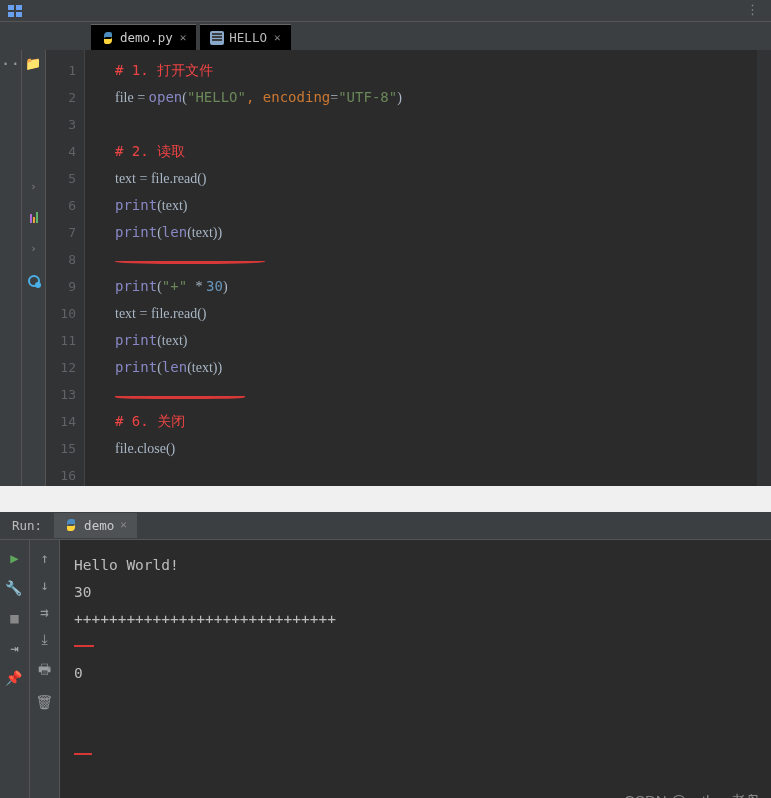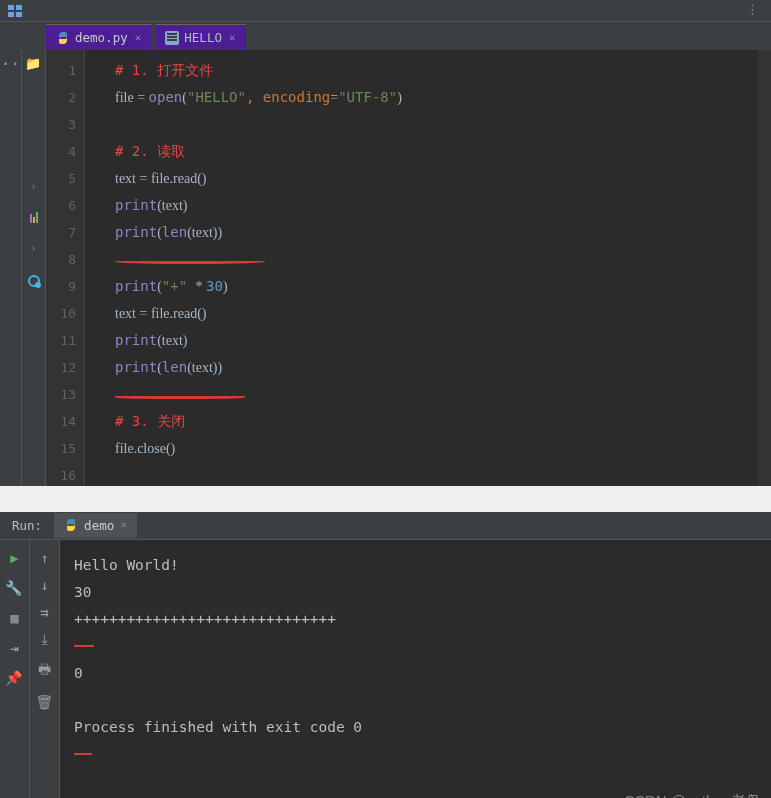--- a/index.html
+++ b/index.html
@@ -35,30 +35,31 @@
       height: 28px;
       display: flex;
       align-items: flex-end;
       padding-left: 46px;
     }
     .editor-tab {
       display: flex;
       align-items: center;
       gap: 5px;
       padding: 5px 10px;
-      background: #4c1d95;
+      background: #000000;
       border-top: 1px solid #666;
       color: #bbb;
       font-size: 12.5px;
       margin-right: 4px;
       cursor: pointer;
     }
     .editor-tab.active {
-      background: #4c1d95;
+      background: #000000;
       color: #ccc;
+      margin-left: 45px;
     }
     .editor-tab .close {
       color: #888;
       font-size: 11px;
       margin-left: 2px;
     }
     .file-icon-py {
       display:inline-block;
       width:14px; height:14px;
     }
@@ -323,21 +324,21 @@
 <span class="c-comment"># 2. 读取</span>
 <span class="c-ident">text </span><span class="c-ident">= </span><span class="c-ident">file.read()</span>
 <span class="c-builtin">print</span><span class="c-ident">(text)</span>
 <span class="c-builtin">print</span><span class="c-ident">(</span><span class="c-builtin">len</span><span class="c-ident">(text))</span>
 
 <span class="c-builtin">print</span><span class="c-ident">(</span><span class="c-str">"+"</span><span> </span><span class="c-ident">* </span><span class="c-num">30</span><span class="c-ident">)</span>
 <span class="c-ident">text </span><span class="c-ident">= </span><span class="c-ident">file.read()</span>
 <span class="c-builtin">print</span><span class="c-ident">(text)</span>
 <span class="c-builtin">print</span><span class="c-ident">(</span><span class="c-builtin">len</span><span class="c-ident">(text))</span>
 
-<span class="c-comment"># 3. 关闭</span>
+<span class="c-comment"># 6. 关闭</span>
 <span class="c-ident">file.close()</span>
 <div class="underline1"></div>
 <div class="underline2"></div>
 </div>
   <div class="mark-strip"></div>
 </div>
 
 <div class="divider"></div>
 
 <div class="run-header">
@@ -370,18 +371,17 @@
     <span class="icon-btn">🖶</span>
     <span class="icon-btn">🗑</span>
   </div>
   <div class="console">
 <div>Hello World!</div>
 <div>30</div>
 <div>++++++++++++++++++++++++++++++</div>
 <div>&nbsp;</div>
 <div>0</div>
 <div>&nbsp;</div>
-<div>Process finished with exit code 0</div>
     <div class="u30"></div>
     <div class="u0"></div>
     <div class="watermark">CSDN @python老鸟</div>
   </div>
 </div>
 
 </body></html>

